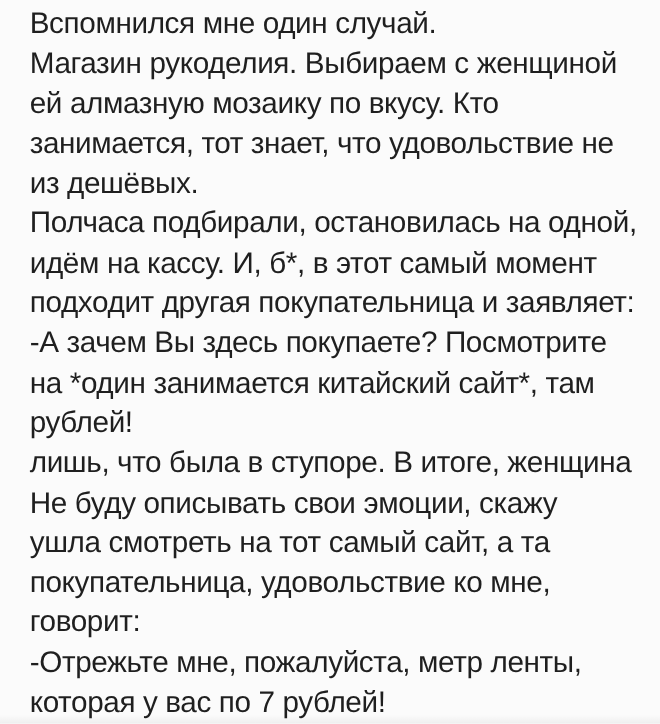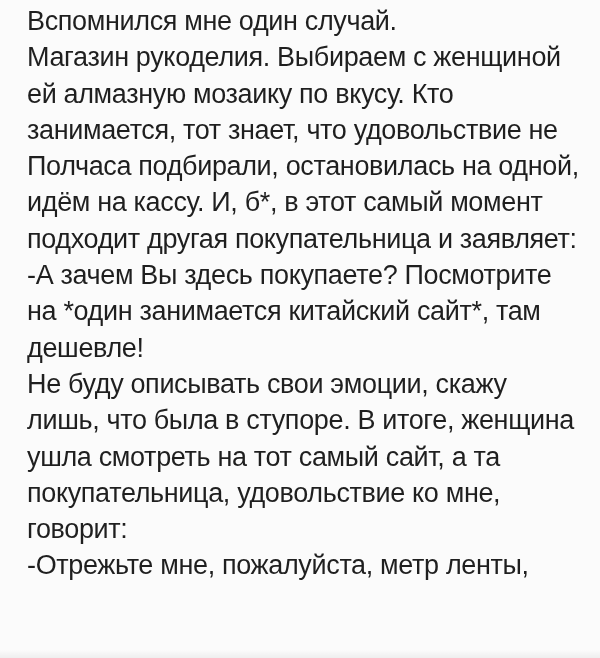--- a/index.html
+++ b/index.html
@@ -36,27 +36,29 @@
   }
 </style>
 </head>
 <body>
 
 <div class="story">
   <div class="line">Вспомнился мне один случай.</div>
   <div class="line">Магазин рукоделия. Выбираем с женщиной</div>
   <div class="line">ей алмазную мозаику по вкусу. Кто</div>
   <div class="line">занимается, тот знает, что удовольствие не</div>
+  <div class="line">из дешёвых.</div>
   <div class="line">Полчаса подбирали, остановилась на одной,</div>
   <div class="line">идём на кассу. И, б*, в этот самый момент</div>
   <div class="line">подходит другая покупательница и заявляет:</div>
   <div class="line">-А зачем Вы здесь покупаете? Посмотрите</div>
   <div class="line">на *один занимается китайский сайт*, там</div>
-  <div class="line">дешевле!</div>
+  <div class="line">рублей!</div>
+  <div class="line">лишь, что была в ступоре. В итоге, женщина</div>
   <div class="line">Не буду описывать свои эмоции, скажу</div>
-  <div class="line">лишь, что была в ступоре. В итоге, женщина</div>
   <div class="line">ушла смотреть на тот самый сайт, а та</div>
   <div class="line">покупательница, удовольствие ко мне,</div>
   <div class="line">говорит:</div>
   <div class="line">-Отрежьте мне, пожалуйста, метр ленты,</div>
+  <div class="line">которая у вас по 7 рублей!</div>
 </div>
 
 <div class="bottom-shade"></div>
 
 </body></html>

